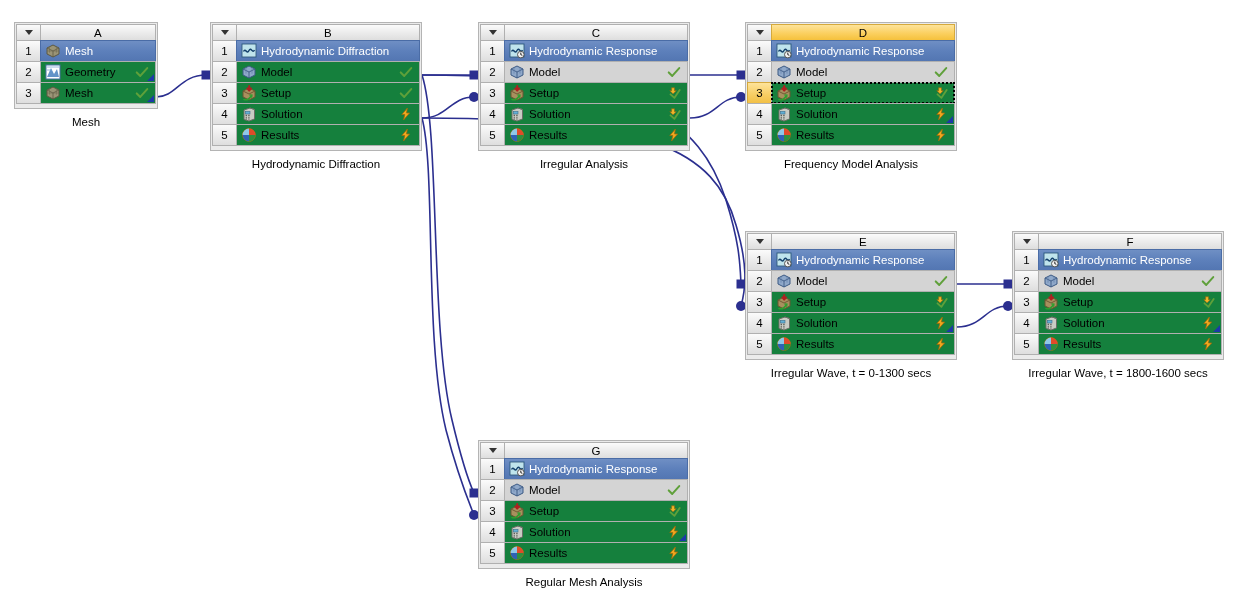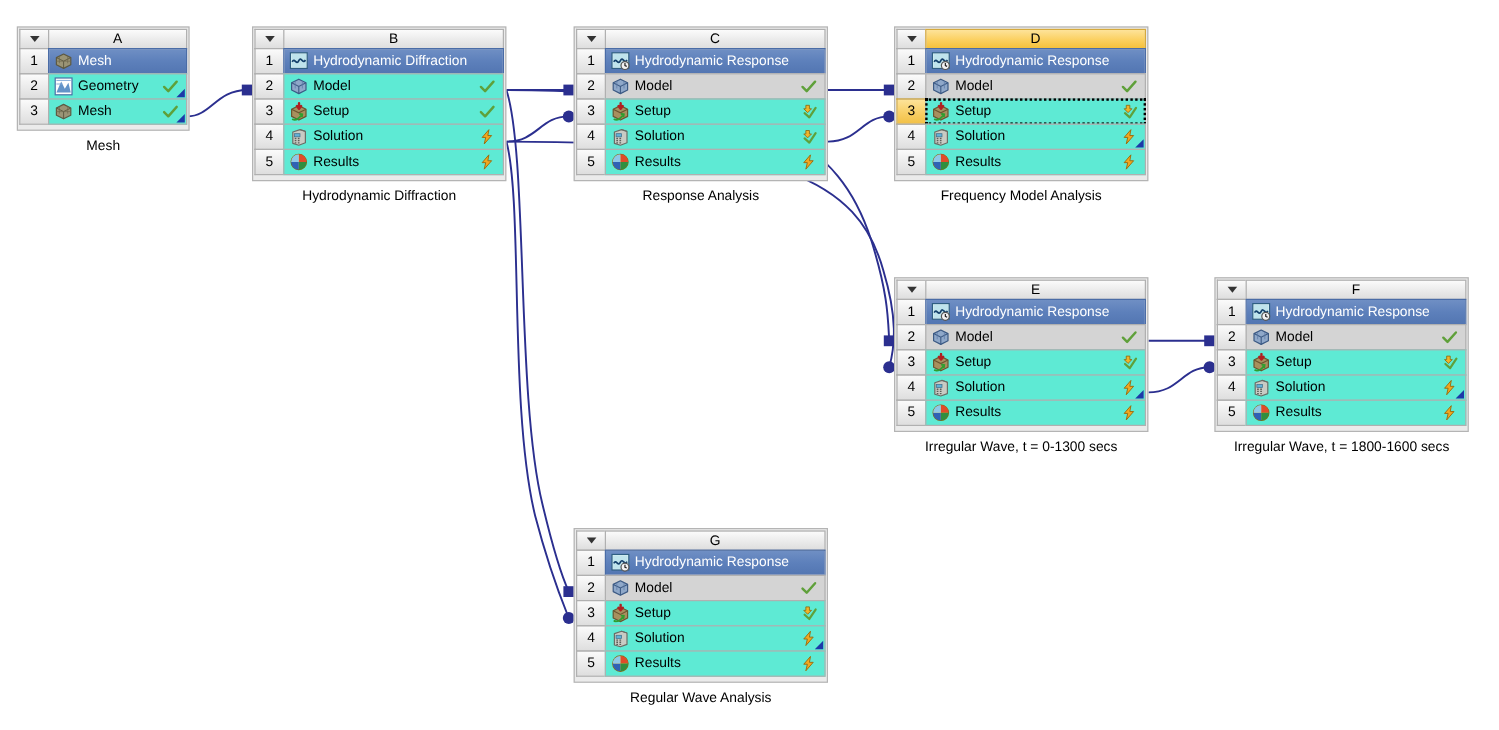--- a/index.html
+++ b/index.html
@@ -59,21 +59,21 @@
     border-right: none;
     font-size: 11.5px; color: #000;
     display: flex; align-items: center; justify-content: center;
   }
   .cell-num.sel {
     background: linear-gradient(to bottom,#fde39a 0%,#f8cf66 55%,#f2c046 100%);
     border-color: #d5a93c;
   }
   .cell-body {
     flex: 1;
-    background: #5eead4;
+    background: #15803d;
     border: 1px solid #b0b0b0;
     display: flex; align-items: center;
     padding-left: 4px;
     position: relative;
     font-size: 11.5px;
     color: #000;
   }
   .cell-body.title {
     background: linear-gradient(to bottom,#6f8fc4 0%,#5d80bb 50%,#5376b2 100%);
     color: #ffffff;
@@ -361,21 +361,21 @@
             </svg>
             <span class="cell-label">Results</span>
             <span class="cell-status">
               <svg viewBox="0 0 16 16" width="14" height="14" class="st">
                 <path d="M9.6 1.2 L3.2 8.6 L6.6 8.6 L5.2 14.8 L12.2 6.8 L8.6 6.8 Z" fill="#f2a81f" stroke="#9a6a0c" stroke-width="0.9" stroke-linejoin="round"></path>
               </svg>
             </span>
           </div>
         </div>
       </div>
-      <div class="sys-caption">Response Analysis</div>
+      <div class="sys-caption">Irregular Analysis</div>
     </div>
     <div class="system" style="left: 745px; top: 22px; width: 212px;">
       <div class="sys-table">
         <div class="hdr-row">
           <div class="hdr-drop">
             <div class="tri"></div>
           </div>
           <div class="hdr-letter active">D</div>
         </div>
         <div class="cell-row">
@@ -737,15 +737,15 @@
             </svg>
             <span class="cell-label">Results</span>
             <span class="cell-status">
               <svg viewBox="0 0 16 16" width="14" height="14" class="st">
                 <path d="M9.6 1.2 L3.2 8.6 L6.6 8.6 L5.2 14.8 L12.2 6.8 L8.6 6.8 Z" fill="#f2a81f" stroke="#9a6a0c" stroke-width="0.9" stroke-linejoin="round"></path>
               </svg>
             </span>
           </div>
         </div>
       </div>
-      <div class="sys-caption">Regular Wave Analysis</div>
+      <div class="sys-caption">Regular Mesh Analysis</div>
     </div>
   </div>
 
 </body></html>

